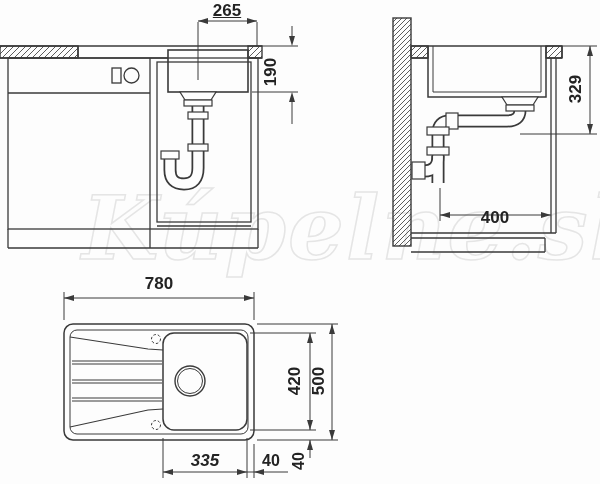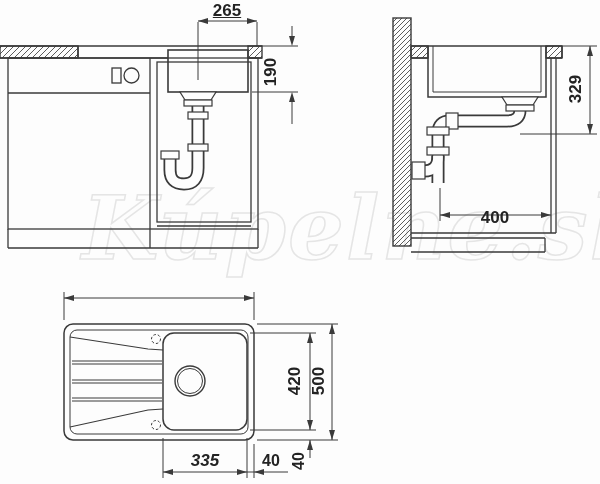--- a/index.html
+++ b/index.html
@@ -172,19 +172,20 @@
         <polygon points="247,472 237,469 237,475" fill="#3a3a3a" stroke="none"></polygon>
         <polygon points="254,472 264,469 264,475" fill="#3a3a3a" stroke="none"></polygon>
       </g>
     </g>
   </svg>
 
   <div class="dim" style="left:199px;top:0px;width:56px;text-decoration:underline;">265</div>
   <div class="dim rot" style="left:250px;top:60px;width:44px;height:24px;">190</div>
   <div class="dim rot" style="left:555px;top:77px;width:44px;height:24px;">329</div>
   <div class="dim" style="left:466px;top:207px;width:58px;">400</div>
+  <div class="dim" style="left:130px;top:273px;width:58px;">780</div>
   <div class="dim rot" style="left:274px;top:369px;width:44px;height:24px;">420</div>
   <div class="dim rot" style="left:298px;top:369px;width:44px;height:24px;">500</div>
   <div class="dim" style="left:181px;top:450px;width:48px;font-style:italic;">335</div>
   <div class="dim small" style="left:255px;top:450px;width:32px;">40</div>
   <div class="dim small rot" style="left:281px;top:450px;width:36px;height:22px;">40</div>
 
 </div>
 
 </body></html>

